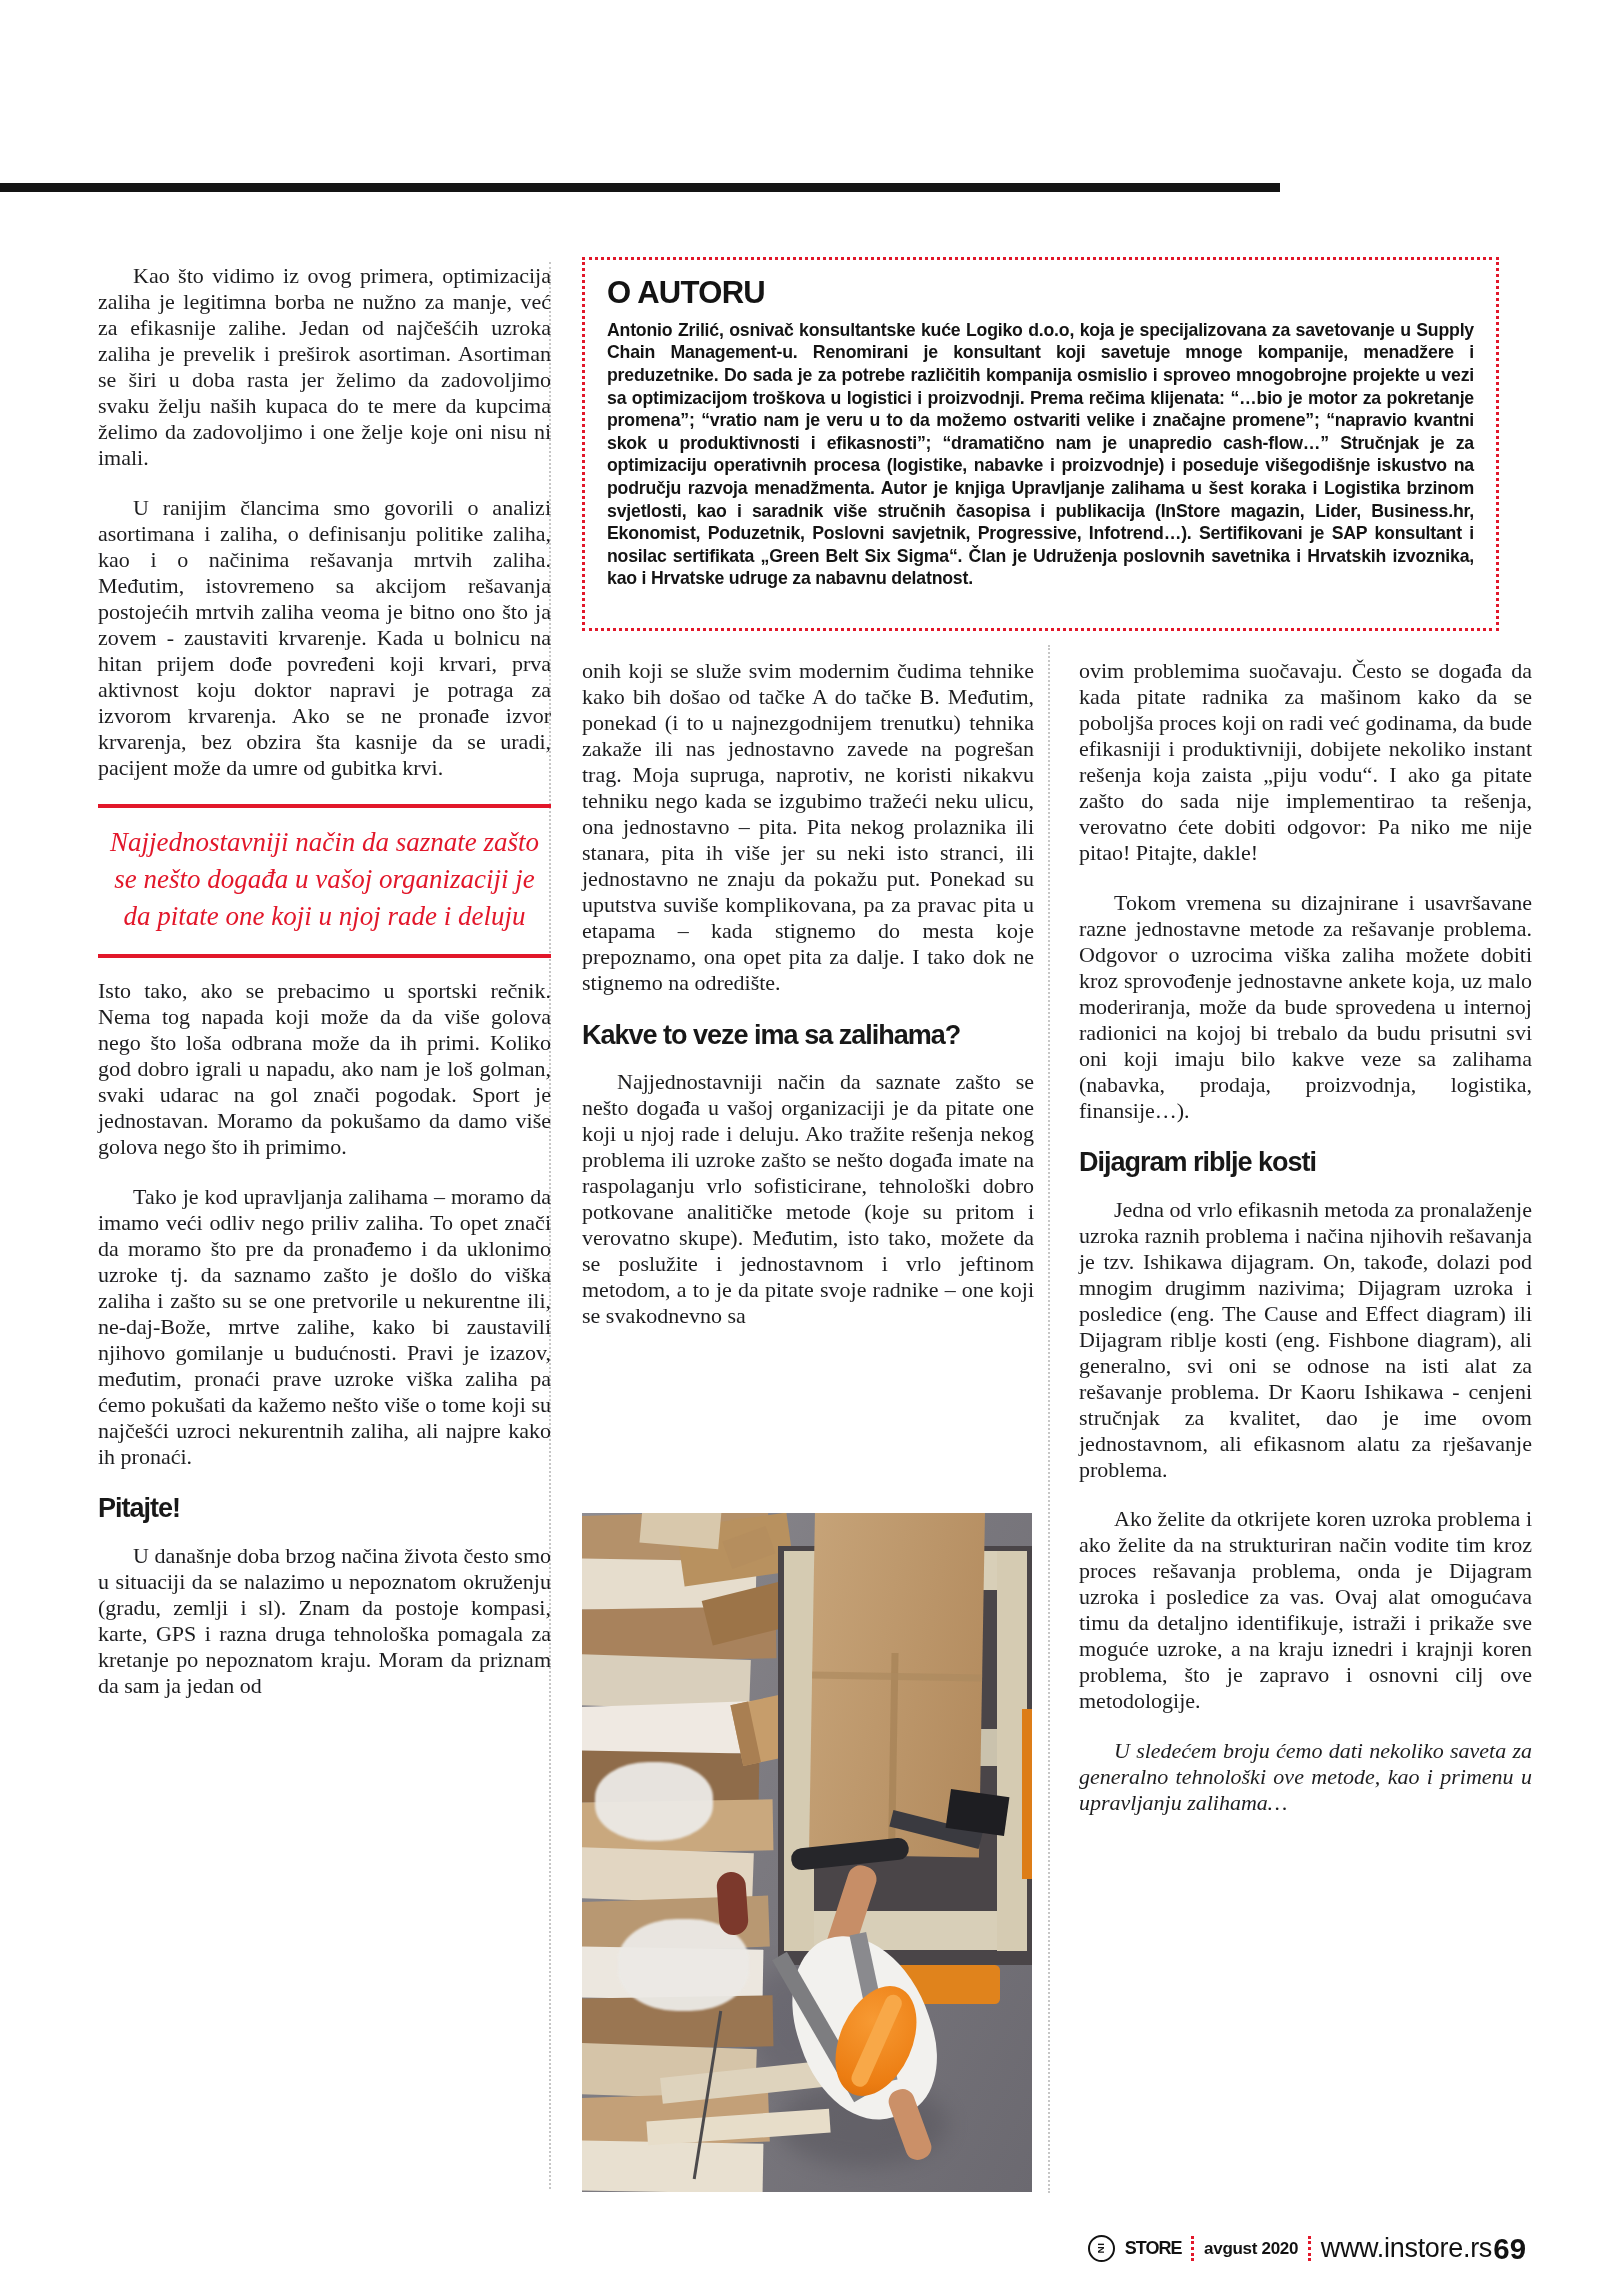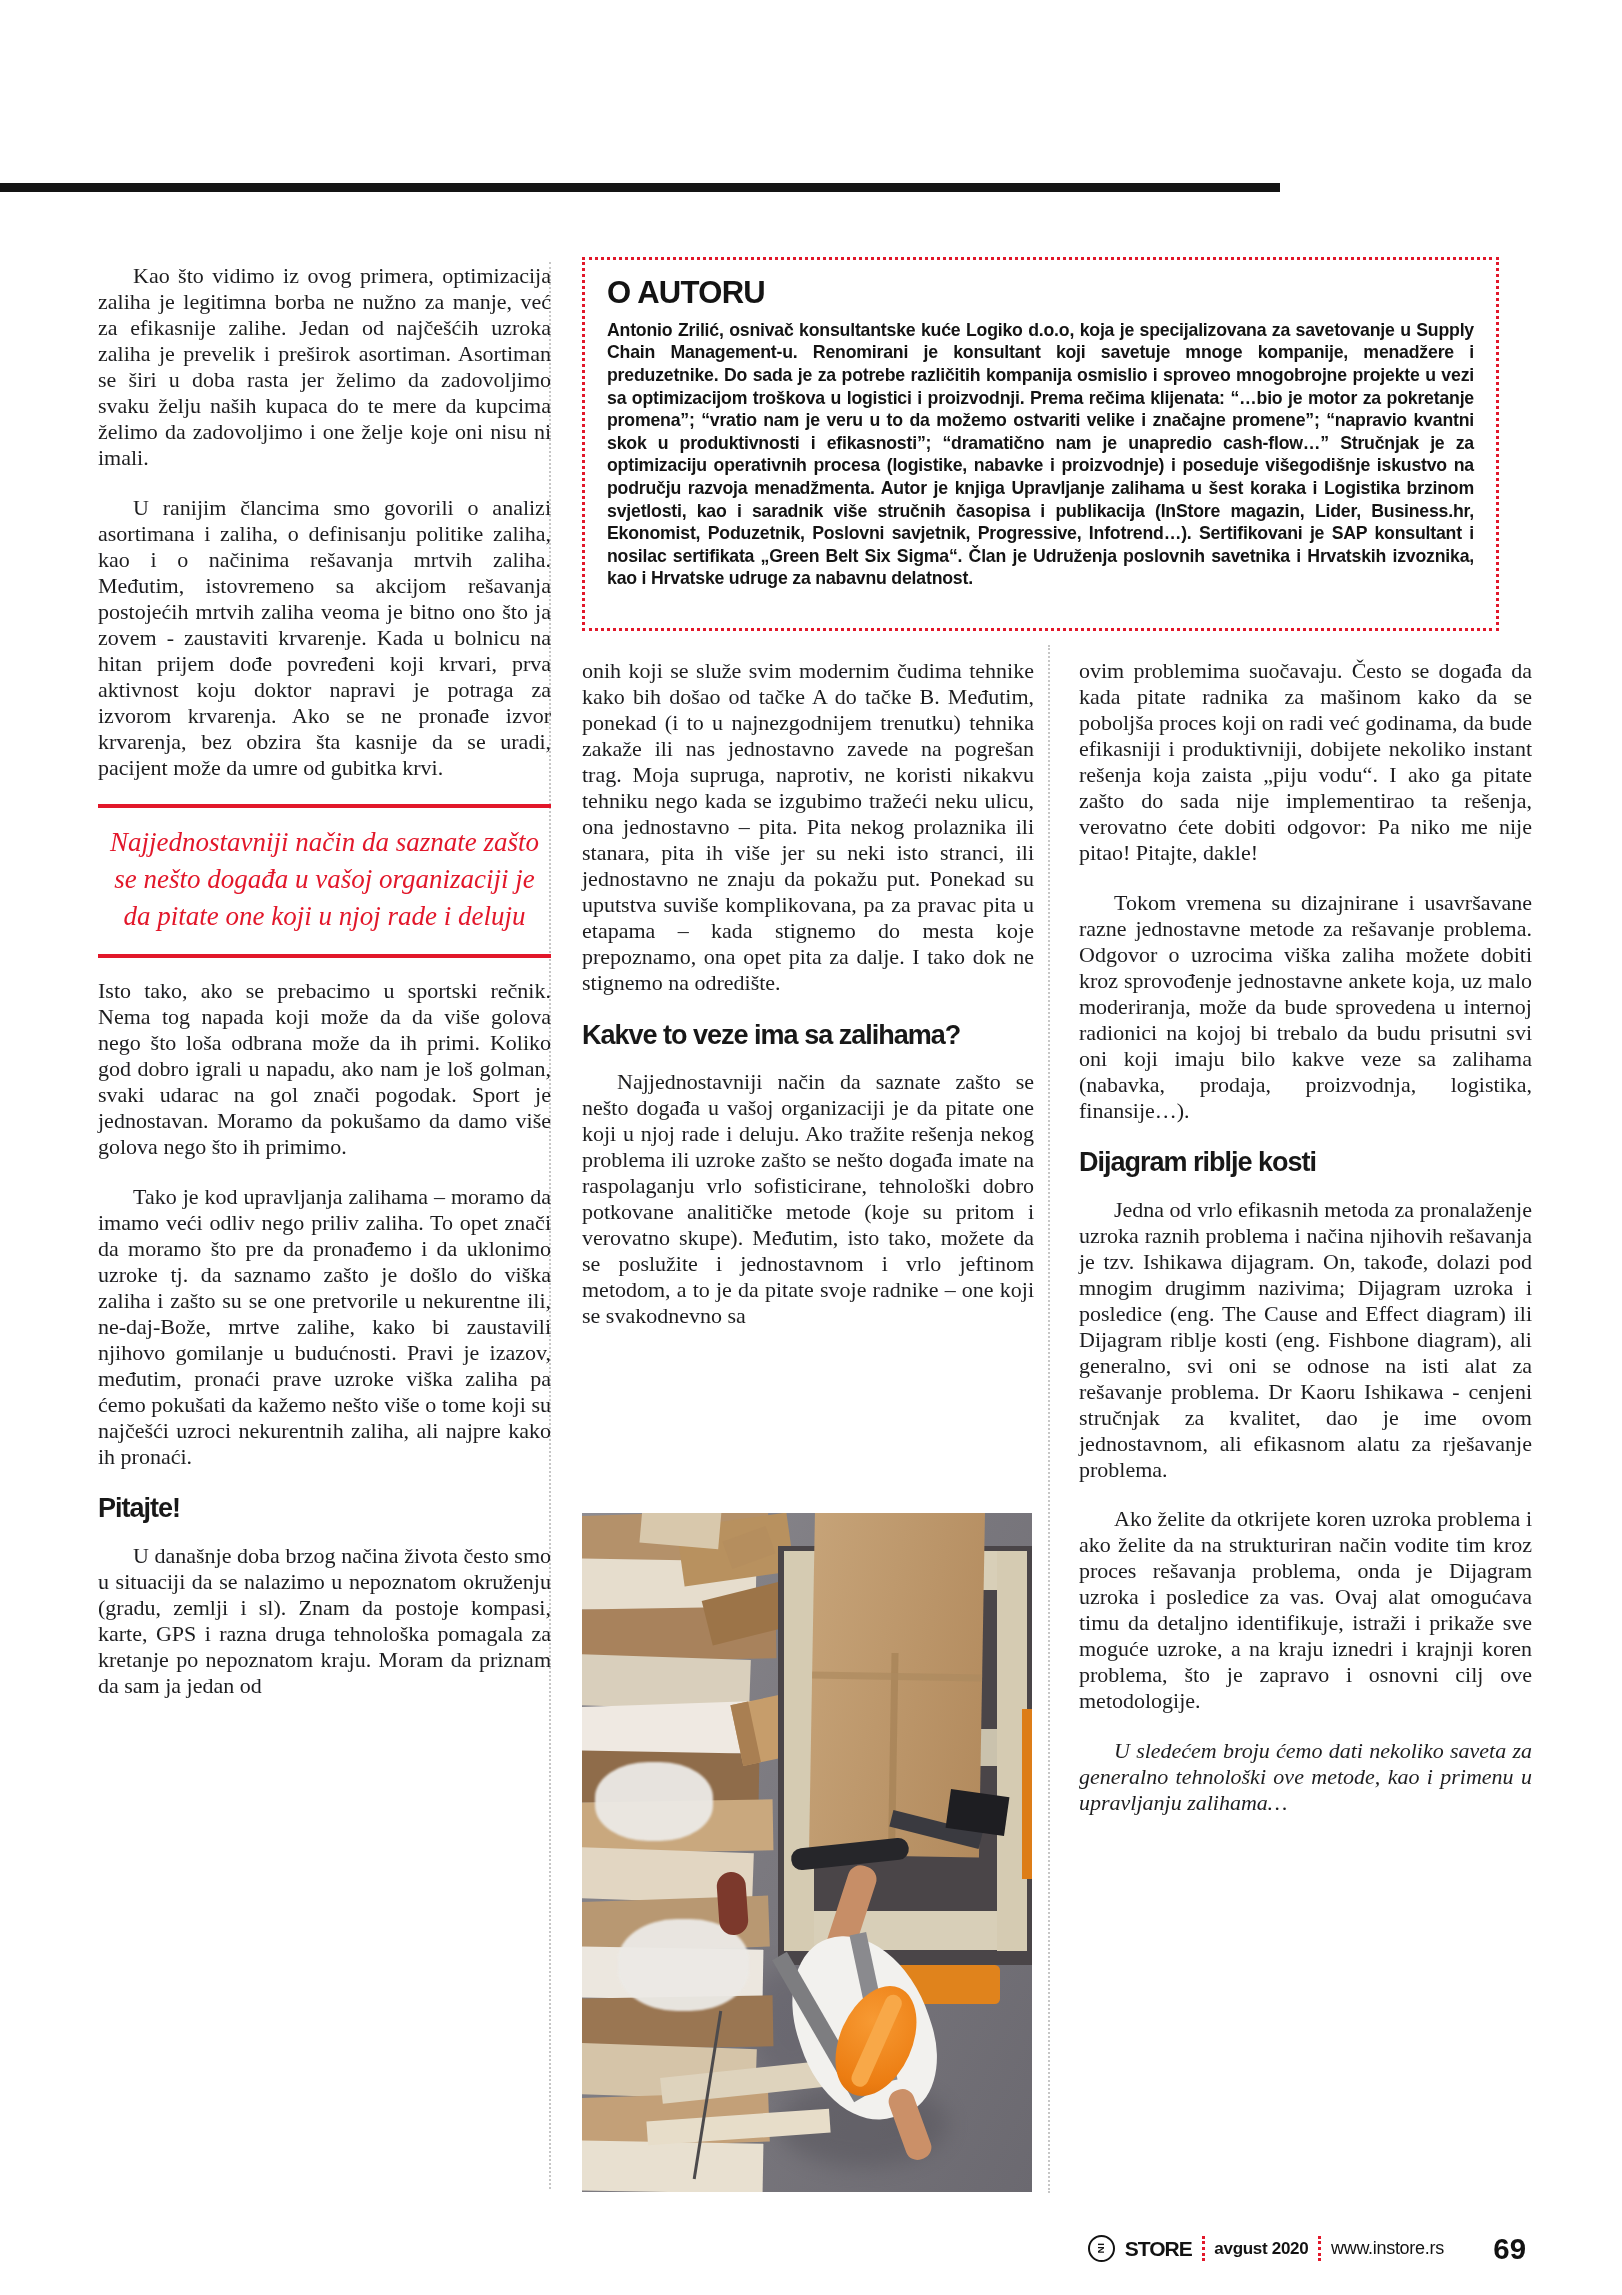--- a/index.html
+++ b/index.html
@@ -56,24 +56,24 @@
   .ph-helmet{left:258px;top:470px;width:72px;height:116px;border-radius:50%;transform:rotate(24deg);
              background:radial-gradient(circle at 35% 35%,#f79a33,#ec7d12 70%,#d96d0a);}
   .ph-helmet-ridge{left:27.5px;top:7.9px;width:17px;height:99px;background:#f8a848;border-radius:9.2px;}
   .ph-hand{left:315px;top:575px;width:26px;height:73px;background:#cb9068;border-radius:11.8px;transform:rotate(-20deg);}
   
   .footer{position:absolute;left:1088px;top:2230px;width:438px;height:37px;display:flex;align-items:center;
           justify-content:space-between;font-family:"Liberation Sans",sans-serif;color:#121212;}
   .brand-row{display:flex;align-items:center;gap:9.8px;}
   .logo-circle{width:23px;height:23px;border:2.6px solid #121212;border-radius:50%;display:flex;align-items:center;justify-content:center;flex:0 0 auto;}
   .logo-in{transform:rotate(90deg);font-size:9.8px;font-weight:bold;letter-spacing:0.7px;}
-  .brand{font-size:21px;font-weight:bold;letter-spacing:-1px;}
+  .brand{font-size:18px;font-weight:bold;letter-spacing:-1px;}
   .fsep{height:25px;width:0;border-left:3.3px dotted #e2172a;}
   .issue{font-size:17px;font-weight:bold;letter-spacing:-0.3px;}
-  .site{font-size:18px;letter-spacing:-0.3px;}
+  .site{font-size:27px;letter-spacing:-0.3px;}
   .pageno{font-size:29.4px;font-weight:bold;}
 </style>
 </head>
 <body>
 
 <div class="page">
 
   <div class="rule-top"></div>
   <div class="gutter g1"></div>
   <div class="gutter g2"></div>

